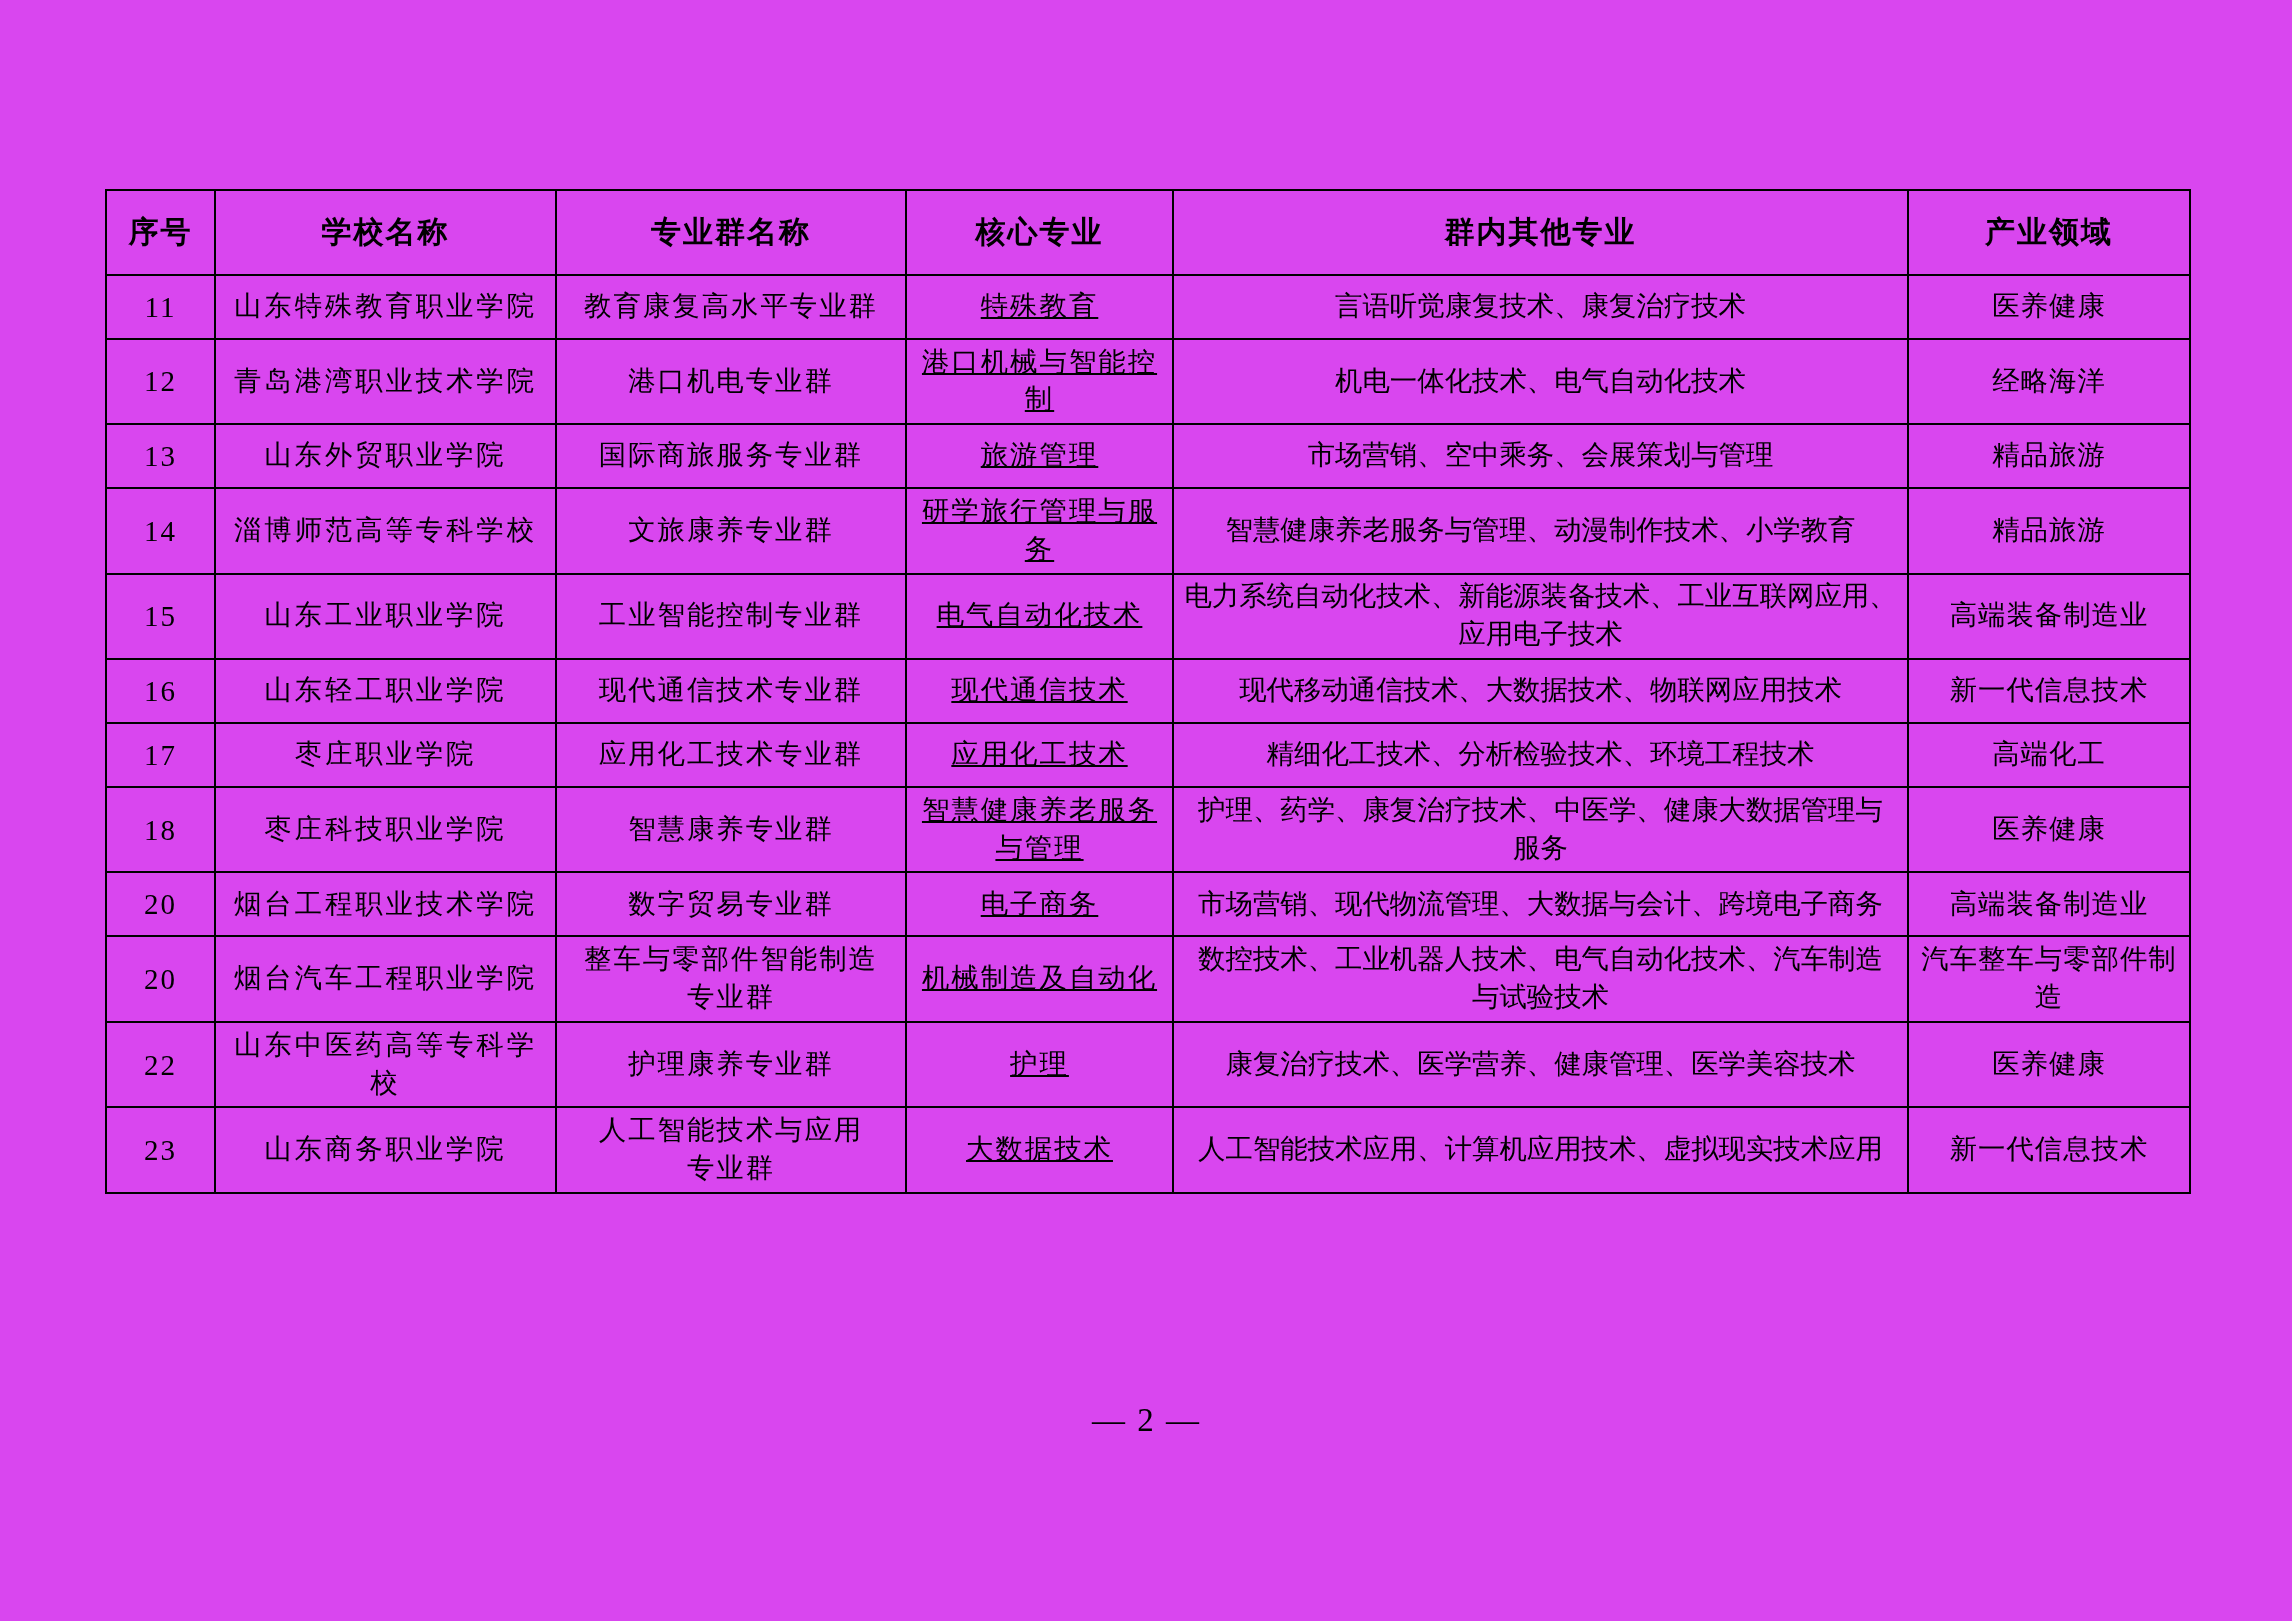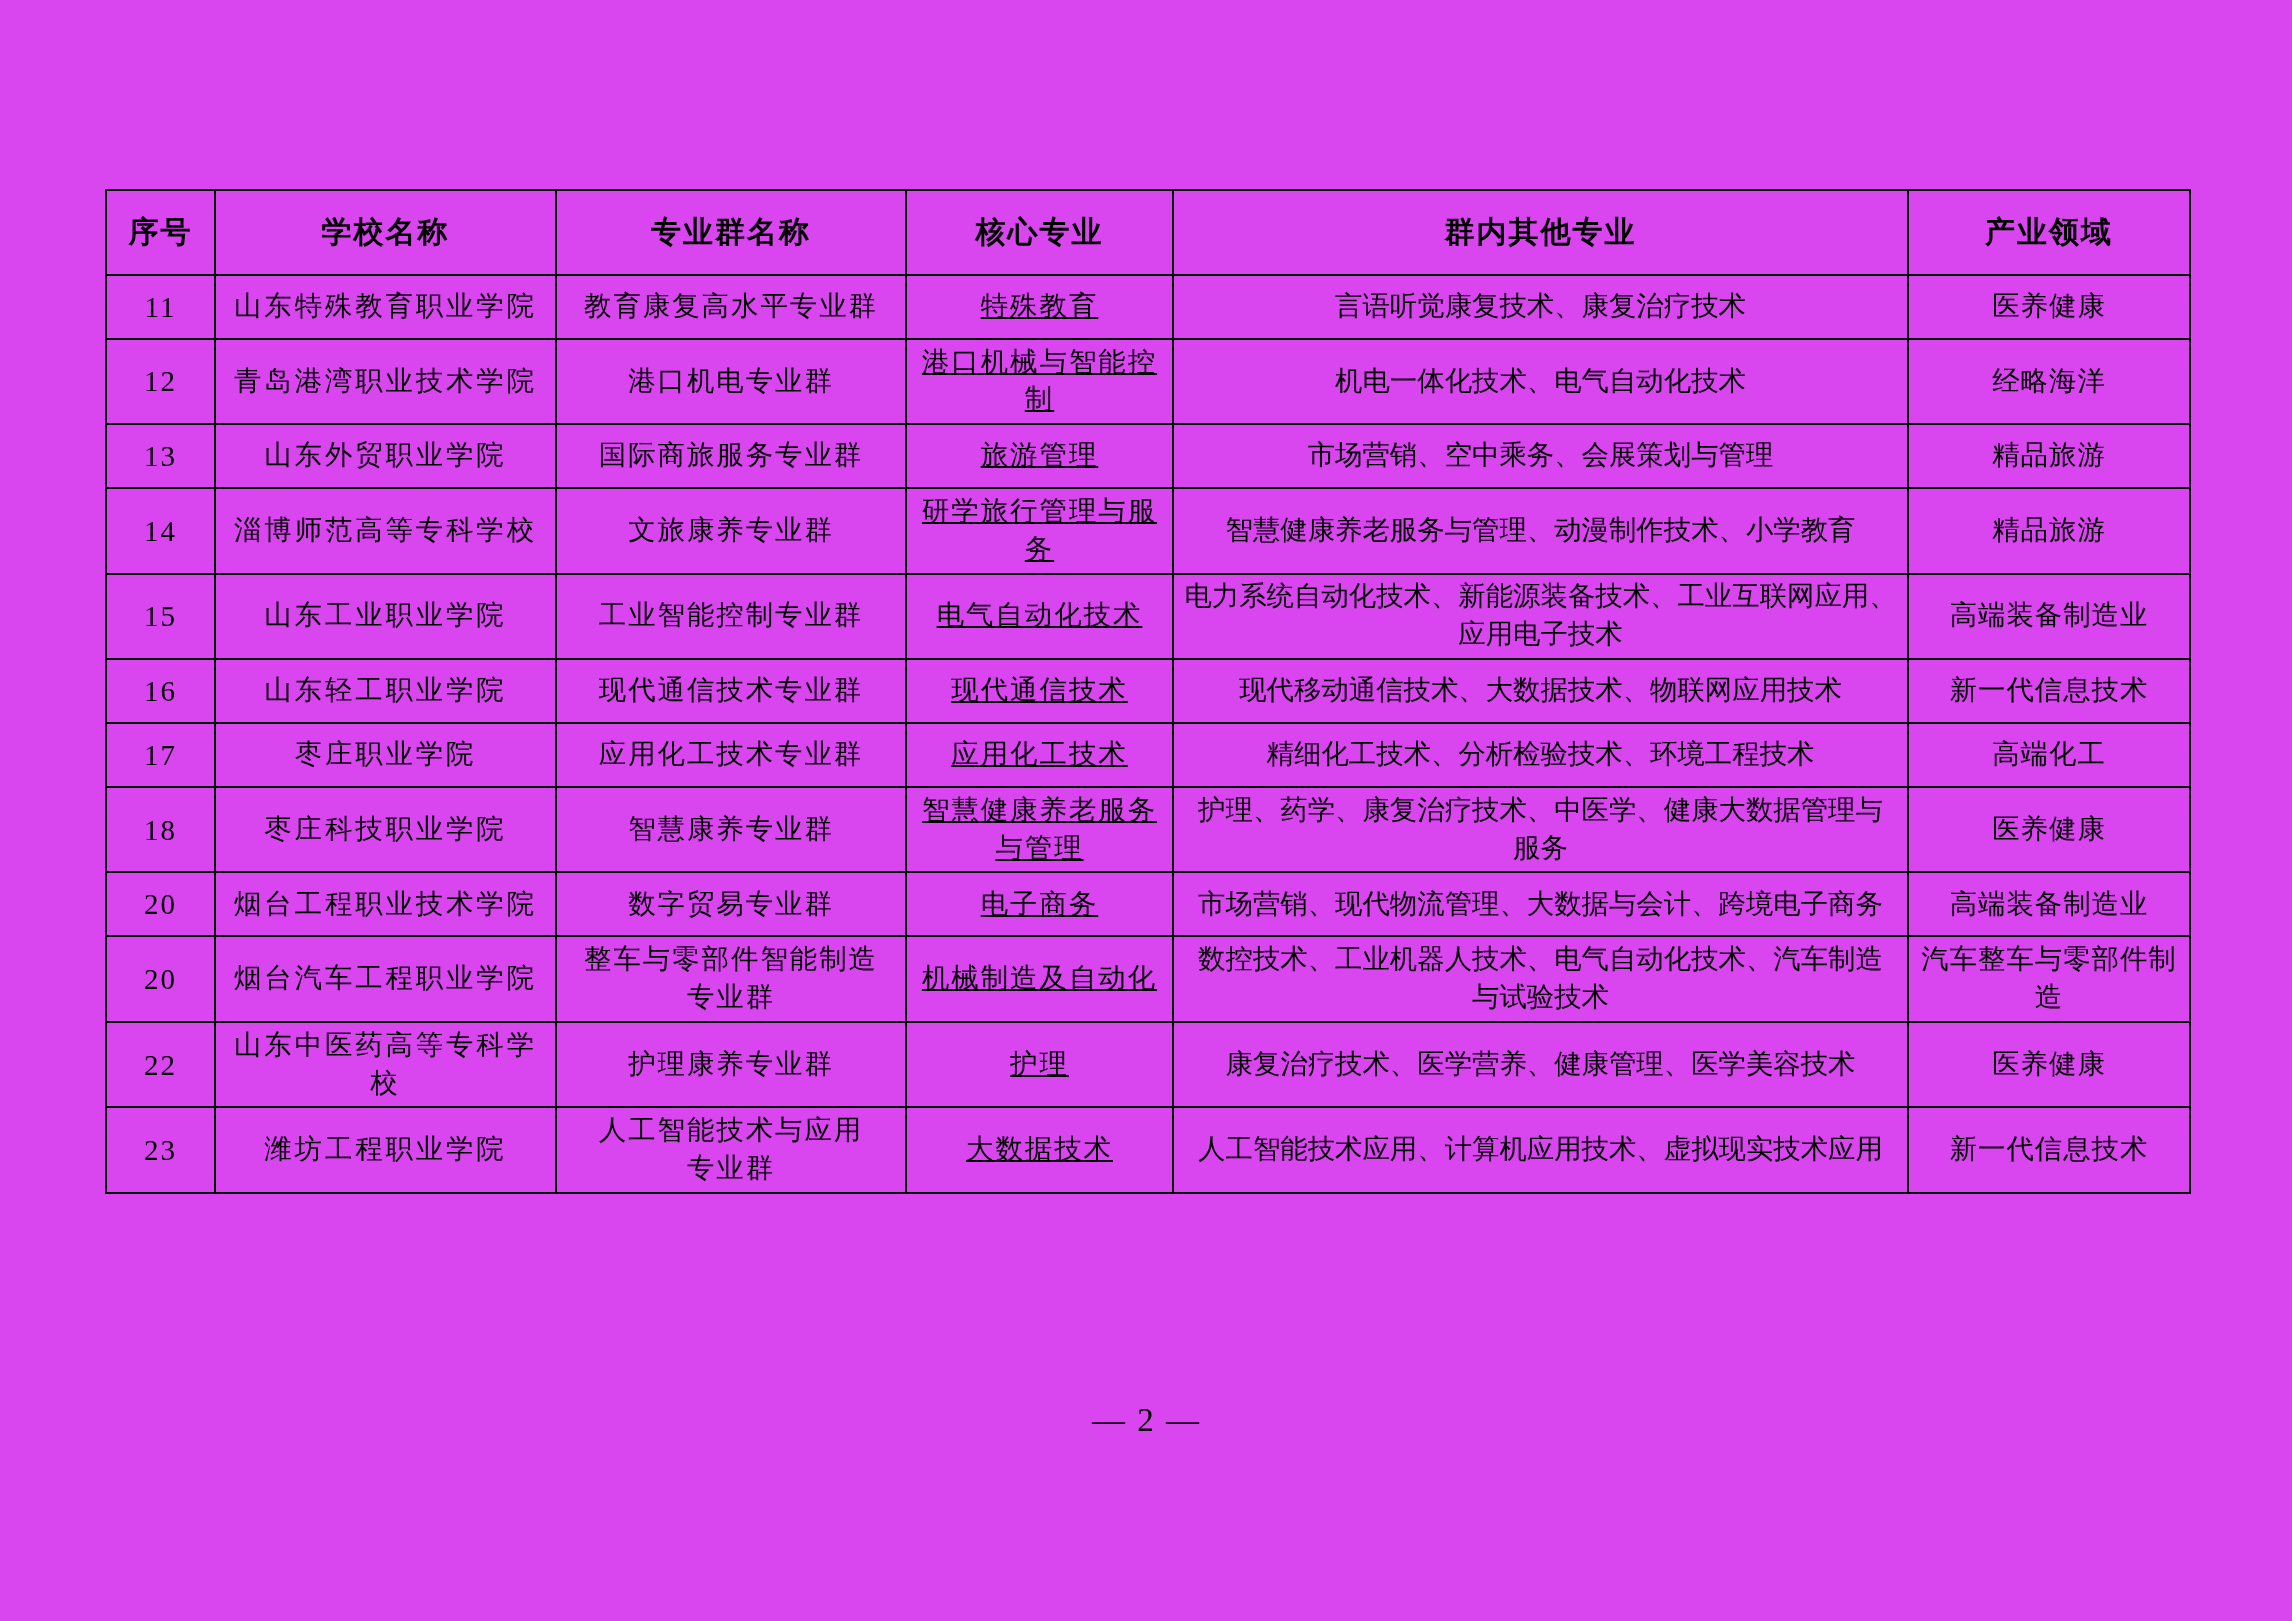--- a/index.html
+++ b/index.html
@@ -187,21 +187,21 @@
         <td class="c-no">22</td>
         <td class="c-school">山东中医药高等专科学
 校</td>
         <td class="c-group">护理康养专业群</td>
         <td class="c-core">护理</td>
         <td class="c-others">康复治疗技术、医学营养、健康管理、医学美容技术</td>
         <td class="c-industry">医养健康</td>
       </tr>
       <tr>
         <td class="c-no">23</td>
-        <td class="c-school">潍坊工程职业学院</td>
+        <td class="c-school">山东商务职业学院</td>
         <td class="c-group">人工智能技术与应用
 专业群</td>
         <td class="c-core">大数据技术</td>
         <td class="c-others">人工智能技术应用、计算机应用技术、虚拟现实技术应用</td>
         <td class="c-industry">新一代信息技术</td>
       </tr>
     </tbody>
   </table>
 
   <div class="page-number">— 2 —</div>

